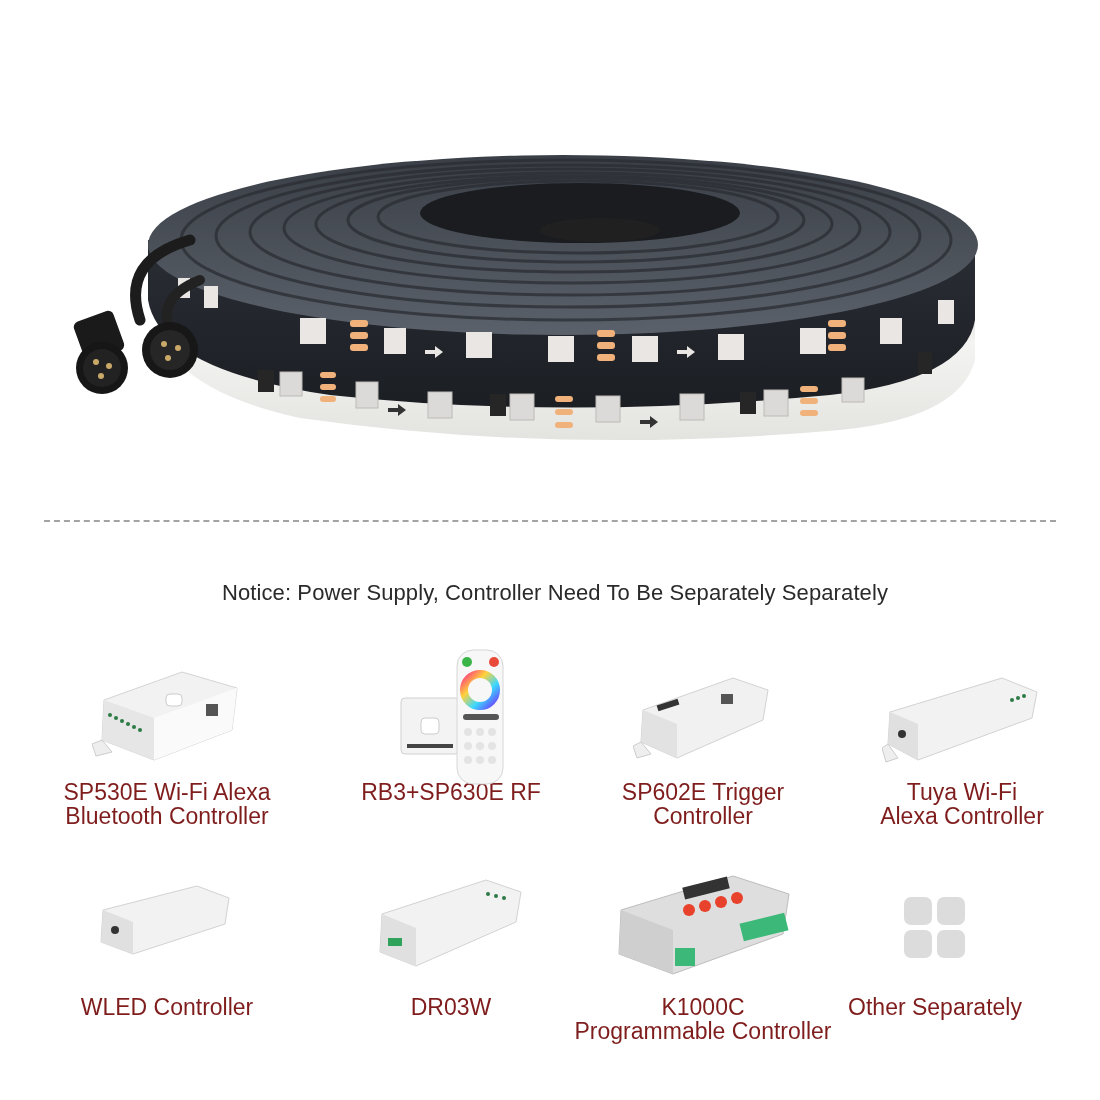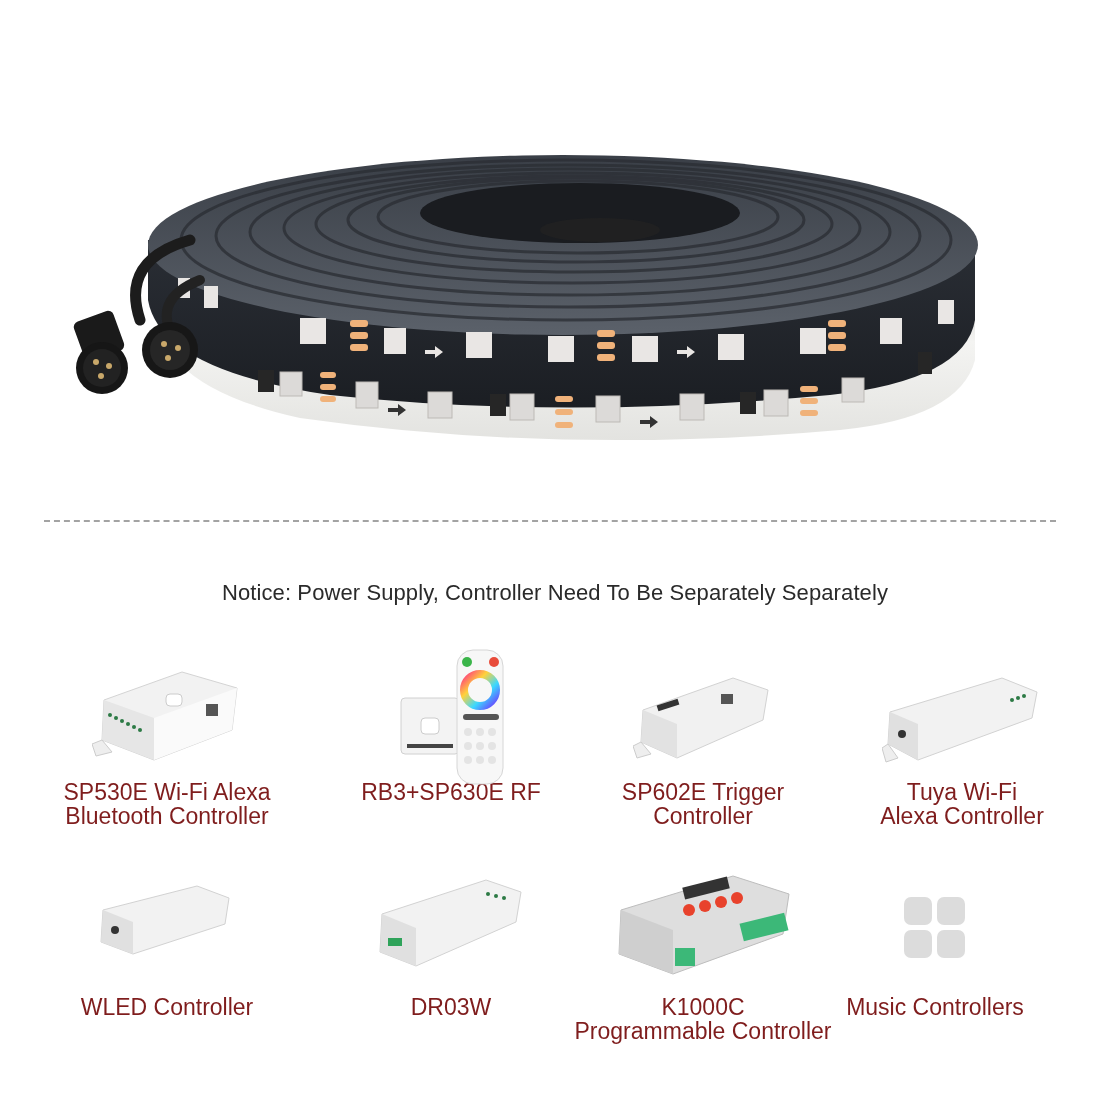--- a/index.html
+++ b/index.html
@@ -297,15 +297,15 @@
 
   <div class="item" style="left:795px; top:230px;">
     <div class="img" style="height:125px">
       <svg width="62" height="62" viewBox="0 0 62 62" style="top:27px">
         <rect x="0" y="0" width="28" height="28" rx="7" fill="#dcdcdc"></rect>
         <rect x="33" y="0" width="28" height="28" rx="7" fill="#dcdcdc"></rect>
         <rect x="0" y="33" width="28" height="28" rx="7" fill="#dcdcdc"></rect>
         <rect x="33" y="33" width="28" height="28" rx="7" fill="#dcdcdc"></rect>
       </svg>
     </div>
-    <div class="cap">Music Controllers</div>
+    <div class="cap">Other Separately</div>
   </div>
 </div>
 
 </body></html>

